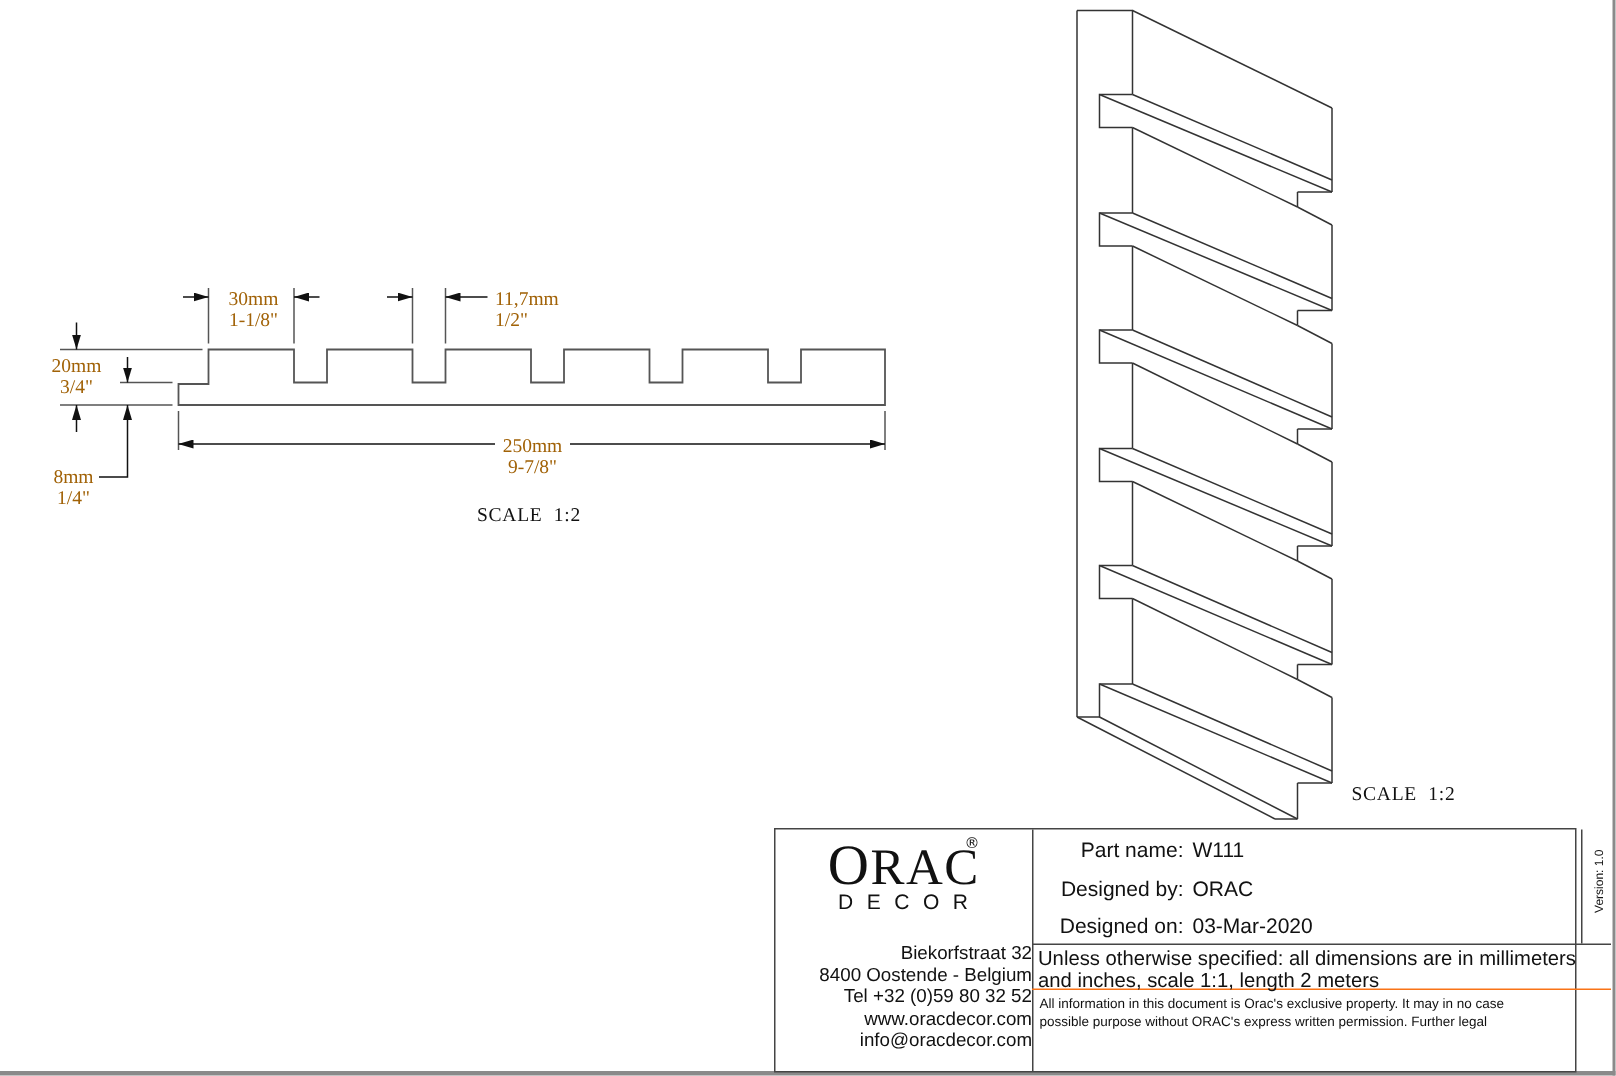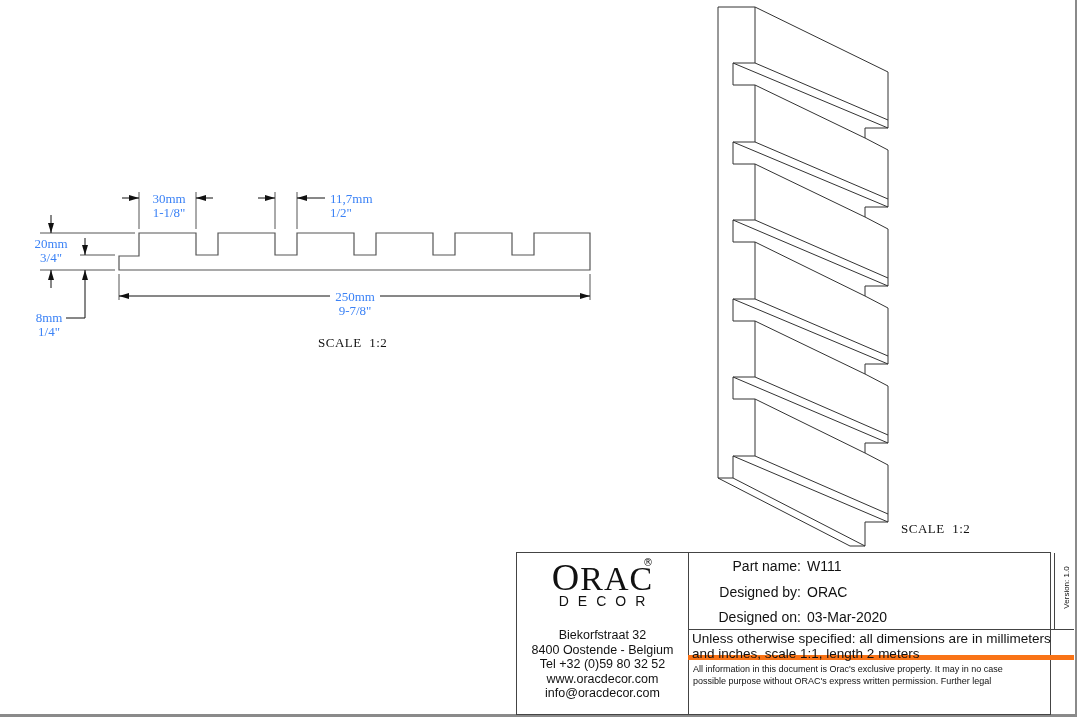--- a/index.html
+++ b/index.html
@@ -1,37 +1,37 @@
 <!DOCTYPE html>
 <html><head>
 <meta charset="utf-8">
 <style>
   html, body { margin:0; padding:0; background:#ffffff; }
   body { width:1077px; height:717px; position:relative; overflow:hidden; font-family:"Liberation Serif", serif; color:#111; }
   .frame-right { position:absolute; left:1075px; top:0; width:2px; height:717px; background:#8a8a8a; }
   .frame-bottom { position:absolute; left:0; top:714px; width:1077px; height:3px; background:#8a8a8a; }
   svg.drawing { position:absolute; left:0; top:0; }
-  .dimtxt { position:absolute; font-family:"Liberation Serif", serif; font-size:13px; line-height:14px; color:#3b82f6; white-space:nowrap; }
+  .dimtxt { position:absolute; font-family:"Liberation Serif", serif; font-size:13px; line-height:14px; color:#a16207; white-space:nowrap; }
   .center { text-align:center; }
   .scale-label { position:absolute; font-family:"Liberation Serif", serif; font-size:13px; letter-spacing:0.5px; white-space:pre;text-align:center; }
   
   .tb { position:absolute; left:516px; top:552px; width:535px; height:163px; border:1px solid #444; box-sizing:border-box; font-family:"DejaVu Sans", sans-serif; }
   .tb-logo { position:absolute; left:0; top:0; width:171px; height:161px; border-right:1px solid #444; }
   .logo-orac { position:absolute; left:0; top:2px; width:171px; text-align:center; font-family:"Liberation Serif", serif; font-size:34px; letter-spacing:1px; color:#111; }
   .logo-orac .big { font-size:38px; }
   .logo-reg { position:absolute; left:126px; top:4px; font-size:10px; font-family:"DejaVu Sans", sans-serif; }
   .logo-decor { position:absolute; left:0; top:40px; width:171px; text-align:center; font-family:"Liberation Sans", sans-serif; font-size:14px; letter-spacing:9px; padding-left:8px; box-sizing:border-box; }
-  .addr { position:absolute; left:0; top:75px; width:171px; text-align:center; font-family:"Liberation Sans", sans-serif; font-size:12.5px; line-height:14.5px; color:#111; }
+  .addr { position:absolute; left:0; top:75px; width:171px; text-align:right; font-family:"Liberation Sans", sans-serif; font-size:12.5px; line-height:14.5px; color:#111; }
   .tb-info { position:absolute; left:171px; top:0; width:366px; height:76px; }
-  .info-row { position:absolute; font-family:"Liberation Sans", sans-serif; font-size:14px; color:#111; white-space:nowrap;margin-left:12px; }
+  .info-row { position:absolute; font-family:"Liberation Sans", sans-serif; font-size:14px; color:#111; white-space:nowrap; }
   .info-row .k { display:inline-block; text-align:right; }
   .info-row .v { margin-left:6px; }
   .tb-version { position:absolute; left:537px; top:0; width:21px; height:76px; border-left:1px solid #444; }
   .tb-version span { position:absolute; left:-16px; top:30px; width:54px; transform:rotate(-90deg); font-family:"Liberation Sans", sans-serif; font-size:8px; text-align:center; white-space:nowrap; }
-  .tb-note { position:absolute; left:171px; top:76px; width:386px; height:31px; border-top:1px solid #444; border-bottom:5px solid #f97316; font-family:"Liberation Sans", sans-serif; font-size:13.5px; line-height:15px; padding:1px 4px; box-sizing:border-box; white-space:nowrap; }
+  .tb-note { position:absolute; left:171px; top:76px; width:386px; height:31px; border-top:1px solid #444; border-bottom:1px solid #f97316; font-family:"Liberation Sans", sans-serif; font-size:13.5px; line-height:15px; padding:1px 4px; box-sizing:border-box; white-space:nowrap; }
   .tb-legal { position:absolute; left:171px; top:108px; width:386px; height:52px; font-family:"Liberation Sans", sans-serif; font-size:9px; line-height:11.5px; padding:3px 5px; box-sizing:border-box; white-space:nowrap; }
 </style>
 </head>
 <body>
 
 <div class="frame-right"></div>
 <div class="frame-bottom"></div>
 
 <svg class="drawing" width="1077" height="717" viewBox="0 0 1077 717">
   <defs>

